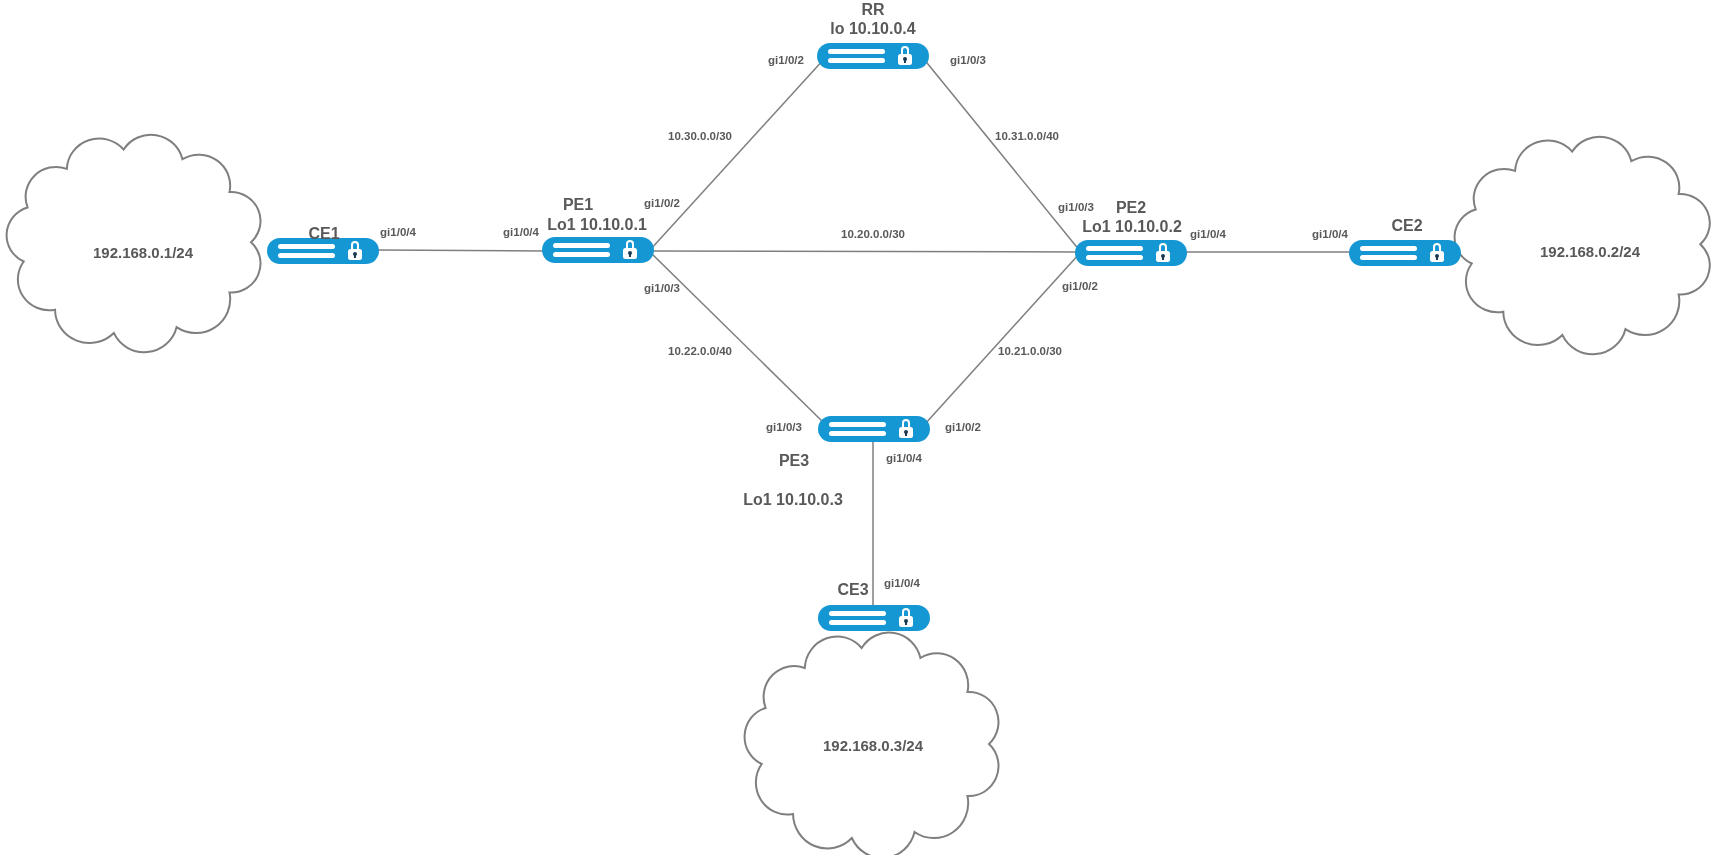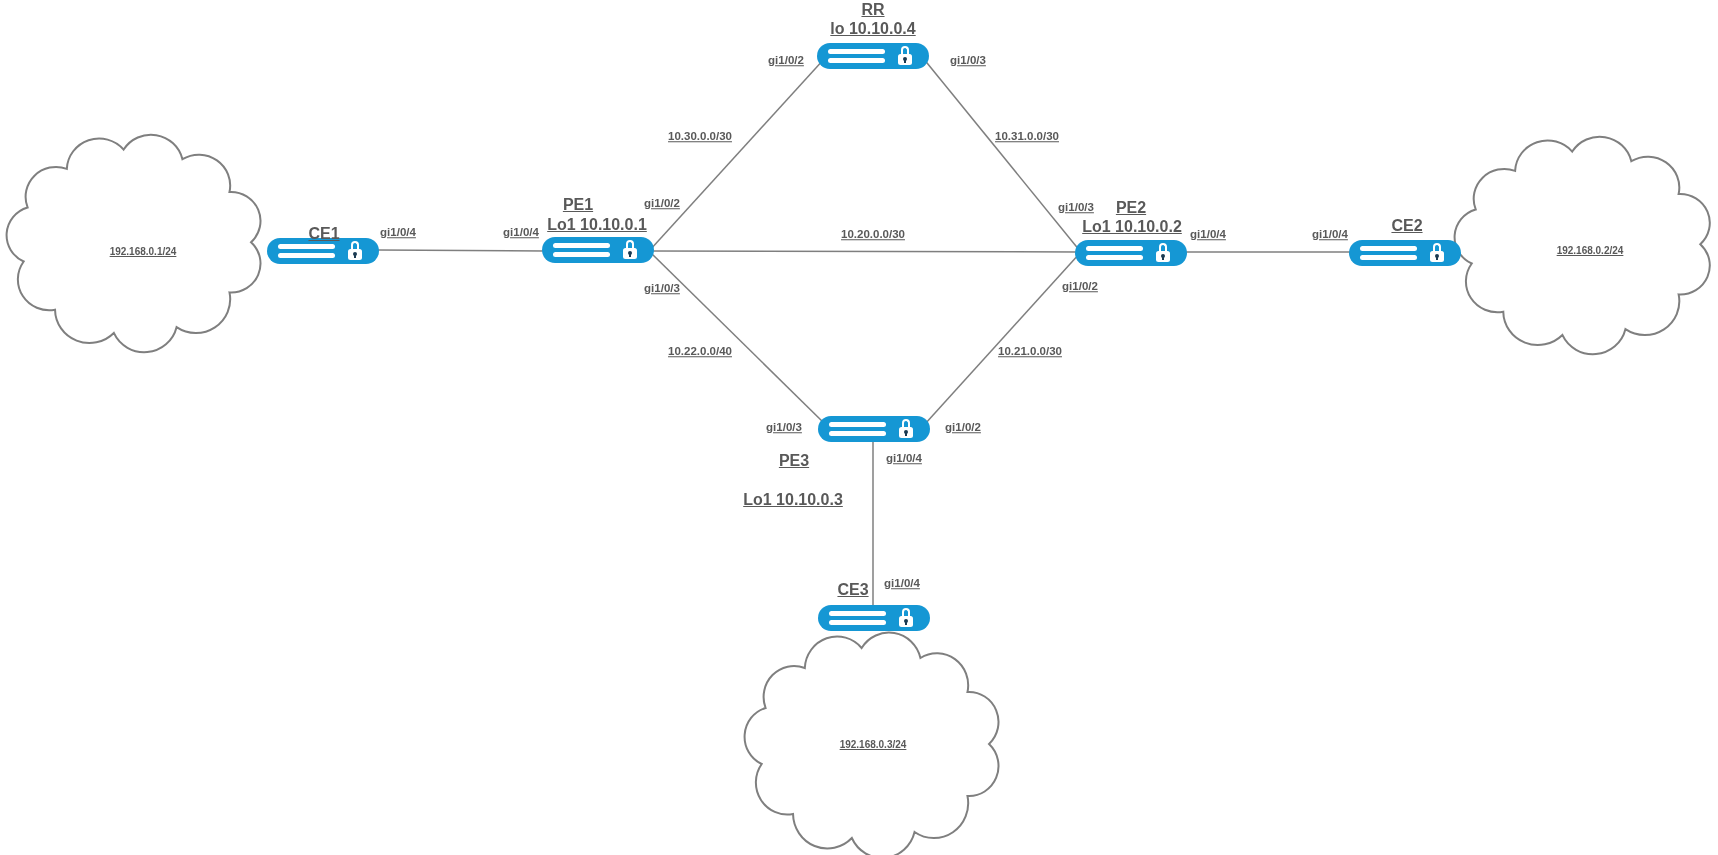--- a/index.html
+++ b/index.html
@@ -11,25 +11,25 @@
   html,body{margin:0;padding:0;background:#ffffff;}
   .stage{
     position:relative;width:1718px;height:855px;overflow:hidden;background:#ffffff;
     font-family:"Liberation Sans","DejaVu Sans",sans-serif;
   }
   svg.wires{position:absolute;left:0;top:0;}
   .cloud{fill:#ffffff;stroke:var(--line);stroke-width:2;}
   .link{stroke:var(--line);stroke-width:1.5;}
   .lbl{
     position:absolute;transform:translate(-50%,-50%);
-    color:var(--text);font-weight:bold;white-space:nowrap;line-height:1;text-decoration:underline;
+    color:var(--text);font-weight:bold;white-space:nowrap;line-height:1;
   }
   .name{font-size:16px;}
   .if{font-size:11.5px;}
-  .cloud-lbl{font-size:10px;}
+  .cloud-lbl{font-size:15px;}
   .router{
     position:absolute;width:112px;height:26px;
     background:var(--router-fill);border-radius:13px;
   }
   .router .bar{
     position:absolute;left:11px;width:57px;height:5px;background:#ffffff;border-radius:2.5px;
   }
   .router .b1{top:6px;}
   .router .b2{top:15px;}
   .lock{position:absolute;left:80px;top:3px;width:16px;height:20px;}
@@ -168,18 +168,18 @@
   <div class="lbl if" style="left:1208px;top:235px">gi1/0/4</div>
   <div class="lbl if" style="left:1080px;top:287px">gi1/0/2</div>
   <div class="lbl if" style="left:784px;top:428px">gi1/0/3</div>
   <div class="lbl if" style="left:963px;top:428px">gi1/0/2</div>
   <div class="lbl if" style="left:904px;top:459px">gi1/0/4</div>
   <div class="lbl if" style="left:398px;top:233px">gi1/0/4</div>
   <div class="lbl if" style="left:1330px;top:235px">gi1/0/4</div>
   <div class="lbl if" style="left:902px;top:584px">gi1/0/4</div>
 
   <div class="lbl if" style="left:700px;top:137px">10.30.0.0/30</div>
-  <div class="lbl if" style="left:1027px;top:137px">10.31.0.0/30</div>
+  <div class="lbl if" style="left:1027px;top:137px">10.31.0.0/40</div>
   <div class="lbl if" style="left:873px;top:235px">10.20.0.0/30</div>
   <div class="lbl if" style="left:700px;top:352px">10.22.0.0/40</div>
   <div class="lbl if" style="left:1030px;top:352px">10.21.0.0/30</div>
 
 </div>
 
 </body></html>

